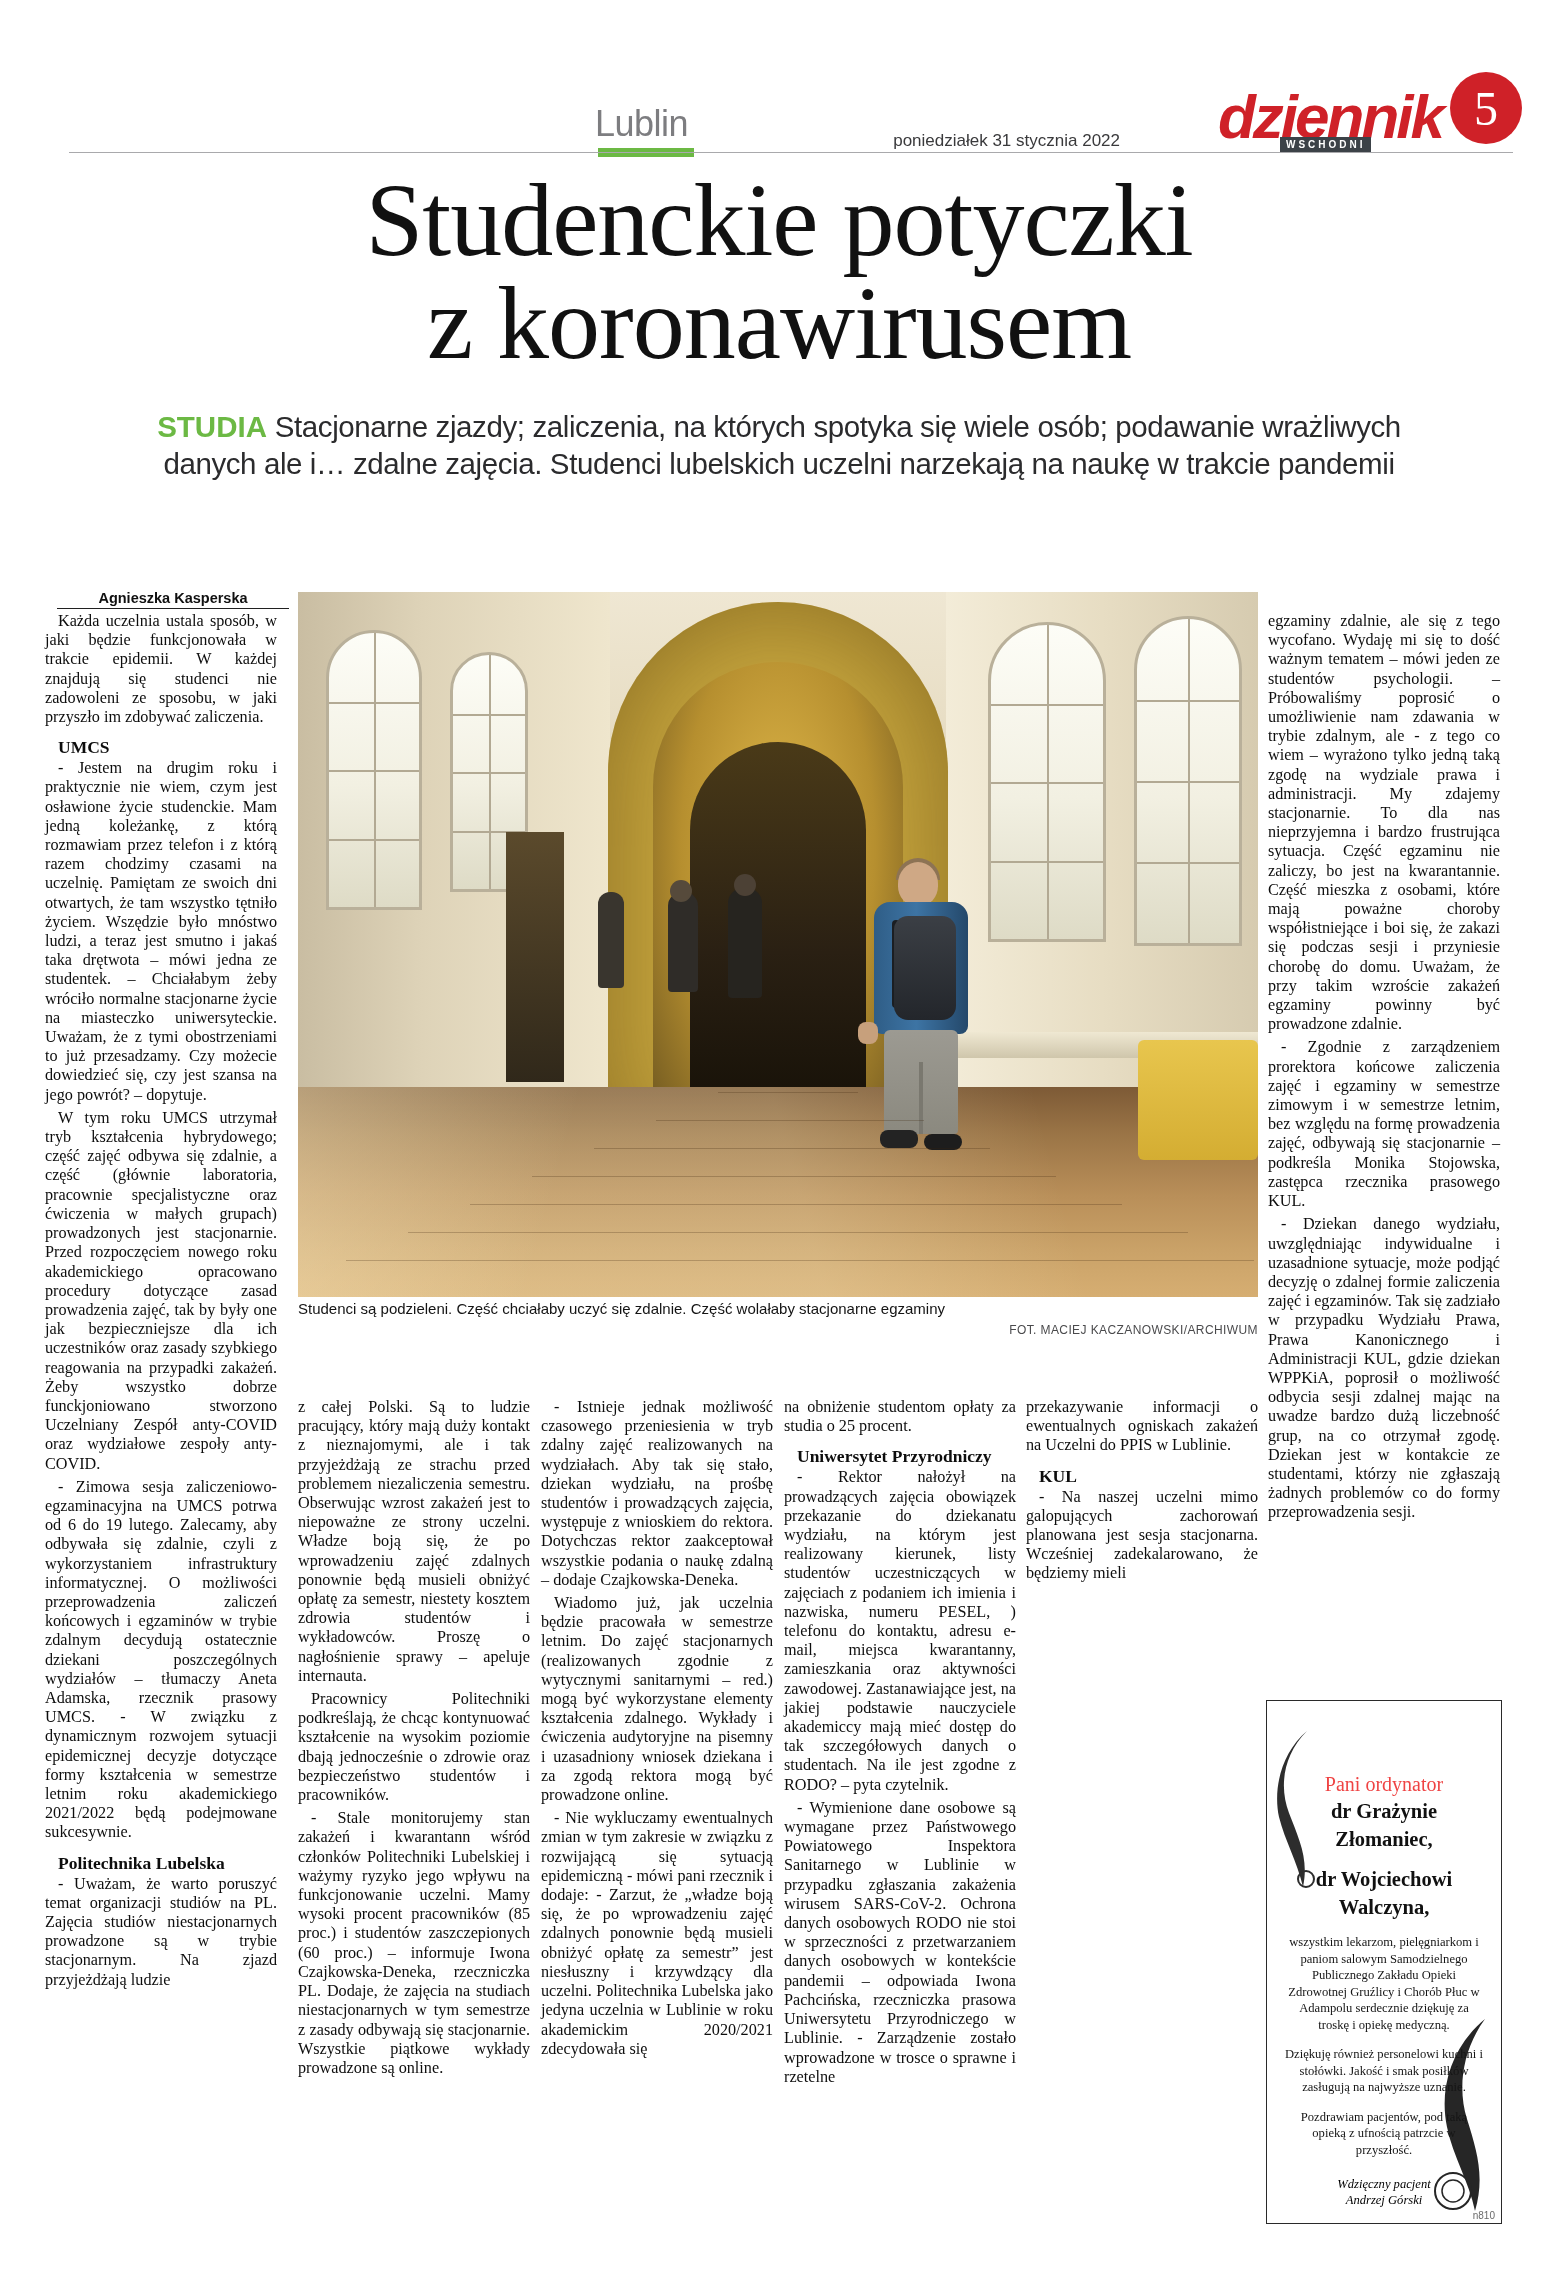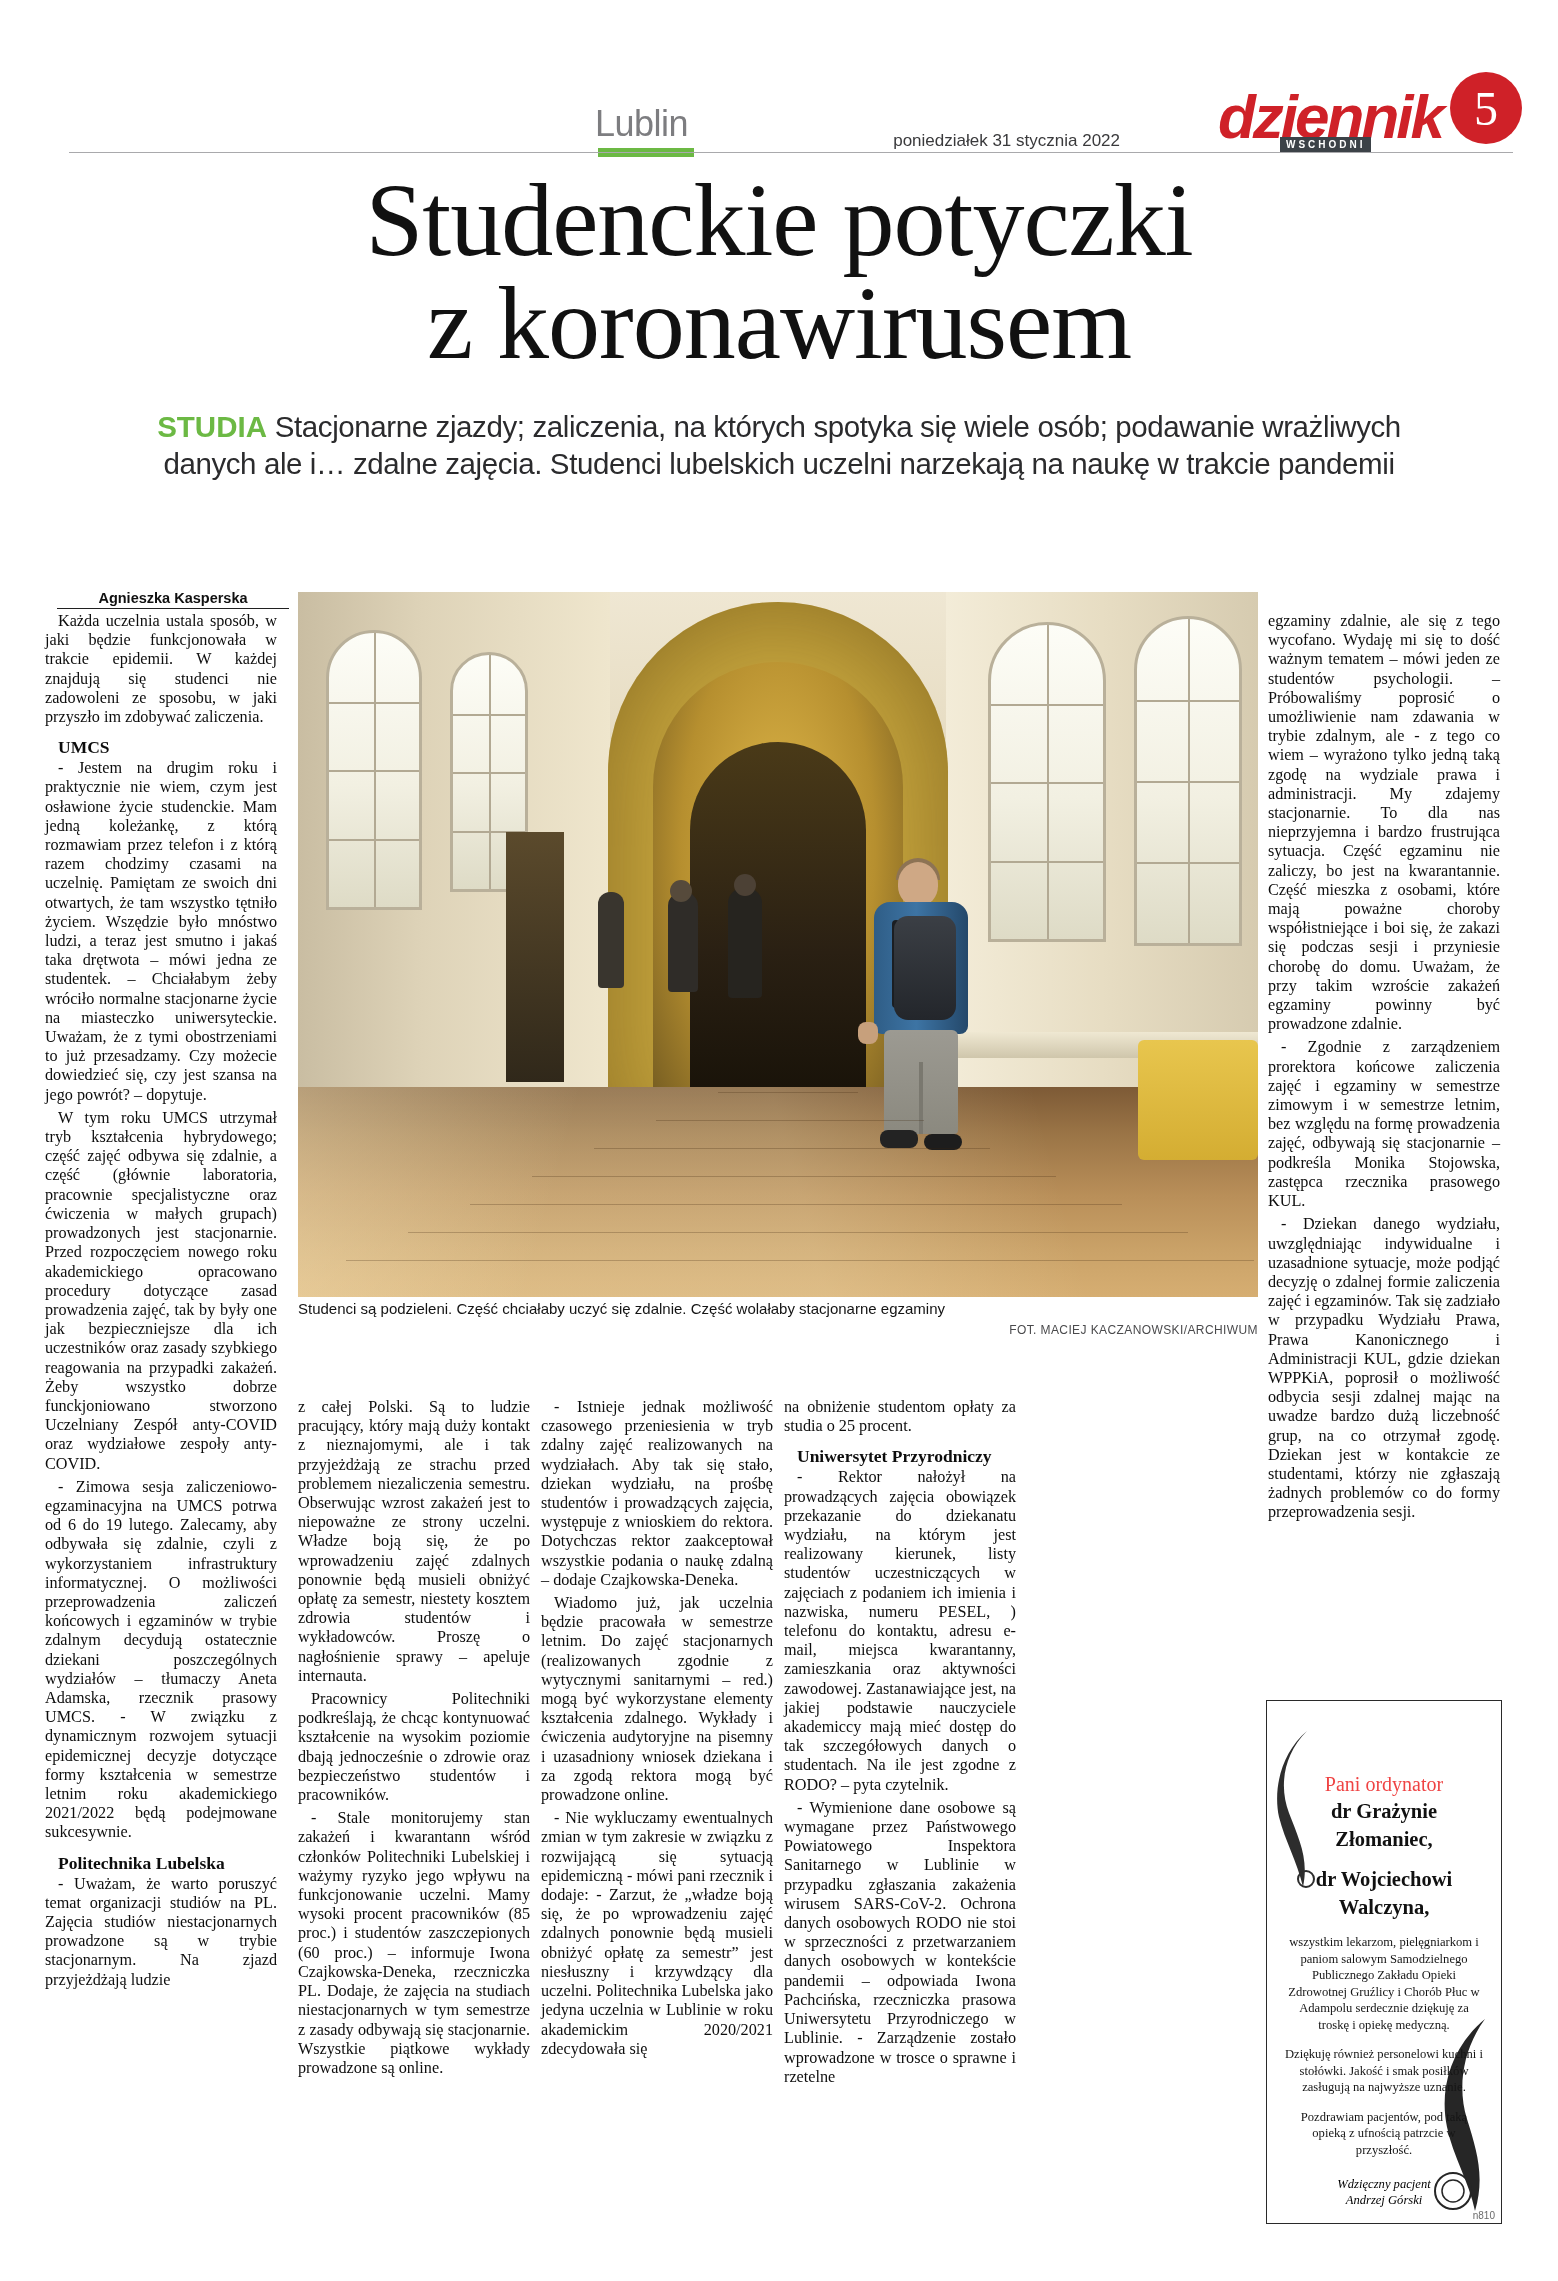--- a/index.html
+++ b/index.html
@@ -473,20 +473,25 @@
     <p>- Nie wykluczamy ewentualnych zmian w tym zakresie w związku z rozwijającą się sytuacją epidemiczną - mówi pani rzecznik i dodaje: - Zarzut, że „władze boją się, że po wprowadzeniu zajęć zdalnych ponownie będą musieli obniżyć opłatę za semestr” jest niesłuszny i krzywdzący dla uczelni. Politechnika Lubelska jako jedyna uczelnia w Lublinie w roku akademickim 2020/2021 zdecydowała się</p>
   </div>
 
   <div class="col" id="col4">
     <p class="noind">na obniżenie studentom opłaty za studia o 25 procent.</p>
     <h3>Uniwersytet Przyrodniczy</h3>
     <p>- Rektor nałożył na prowadzących zajęcia obowiązek przekazanie do dziekanatu wydziału, na którym jest realizowany kierunek, listy studentów uczestniczących w zajęciach z podaniem ich imienia i nazwiska, numeru PESEL, ) telefonu do kontaktu, adresu e-mail, miejsca kwarantanny, zamieszkania oraz aktywności zawodowej. Zastanawiające jest, na jakiej podstawie nauczyciele akademiccy mają mieć dostęp do tak szczegółowych danych o studentach. Na ile jest zgodne z RODO? – pyta czytelnik.</p>
     <p>- Wymienione dane osobowe są wymagane przez Państwowego Powiatowego Inspektora Sanitarnego w Lublinie w przypadku zgłaszania zakażenia wirusem SARS-CoV-2. Ochrona danych osobowych RODO nie stoi w sprzeczności z przetwarzaniem danych osobowych w kontekście pandemii – odpowiada Iwona Pachcińska, rzeczniczka prasowa Uniwersytetu Przyrodniczego w Lublinie. - Zarządzenie zostało wprowadzone w trosce o sprawne i rzetelne</p>
   </div>
 
+  <div class="col" id="col5">
+    <p class="noind">przekazywanie informacji o ewentualnych ogniskach zakażeń na Uczelni do PPIS w Lublinie.</p>
+    <h3>KUL</h3>
+    <p>- Na naszej uczelni mimo galopujących zachorowań planowana jest sesja stacjonarna. Wcześniej zadekalarowano, że będziemy mieli</p>
+  </div>
 
   <div class="col" id="col6">
     <p class="noind">egzaminy zdalnie, ale się z tego wycofano. Wydaję mi się to dość ważnym tematem – mówi jeden ze studentów psychologii. – Próbowaliśmy poprosić o umożliwienie nam zdawania w trybie zdalnym, ale - z tego co wiem – wyrażono tylko jedną taką zgodę na wydziale prawa i administracji. My zdajemy stacjonarnie. To dla nas nieprzyjemna i bardzo frustrująca sytuacja. Część egzaminu nie zaliczy, bo jest na kwarantannie. Część mieszka z osobami, które mają poważne choroby współistniejące i boi się, że zakazi się podczas sesji i przyniesie chorobę do domu. Uważam, że przy takim wzroście zakażeń egzaminy powinny być prowadzone zdalnie.</p>
     <p>- Zgodnie z zarządzeniem prorektora końcowe zaliczenia zajęć i egzaminy w semestrze zimowym i w semestrze letnim, bez względu na formę prowadzenia zajęć, odbywają się stacjonarnie – podkreśla Monika Stojowska, zastępca rzecznika prasowego KUL.</p>
     <p>- Dziekan danego wydziału, uwzględniając indywidualne i uzasadnione sytuacje, może podjąć decyzję o zdalnej formie zaliczenia zajęć i egzaminów. Tak się zadziało w przypadku Wydziału Prawa, Prawa Kanonicznego i Administracji KUL, gdzie dziekan WPPKiA, poprosił o możliwość odbycia sesji zdalnej mając na uwadze bardzo dużą liczebność grup, na co otrzymał zgodę. Dziekan jest w kontakcie ze studentami, którzy nie zgłaszają żadnych problemów co do formy przeprowadzenia sesji.</p>
   </div>
 
   <div class="memorial">
     <svg class="mem-flourish" viewBox="0 0 42 160">
       <path d="M34 2 C10 26 6 58 16 84 C26 110 36 130 30 158 C24 132 12 112 6 88 C0 60 8 24 34 2 Z" fill="#1c1c1c"></path>

